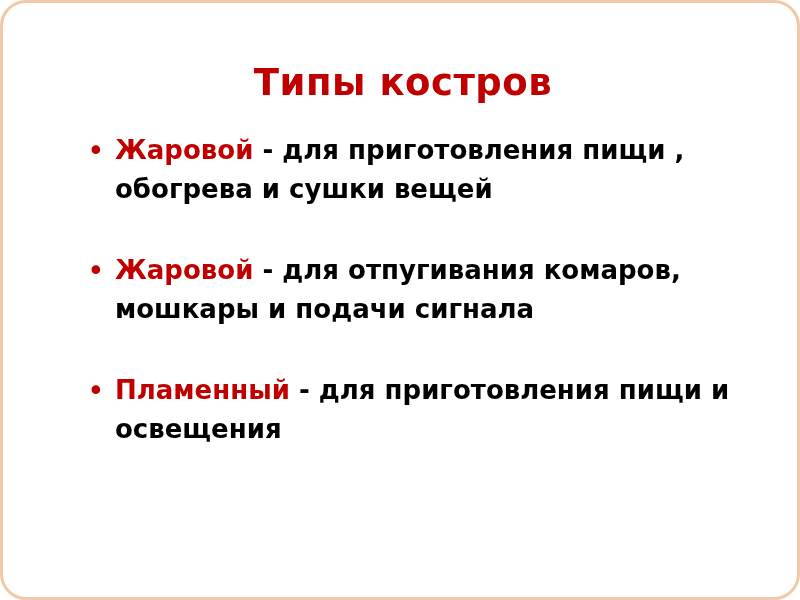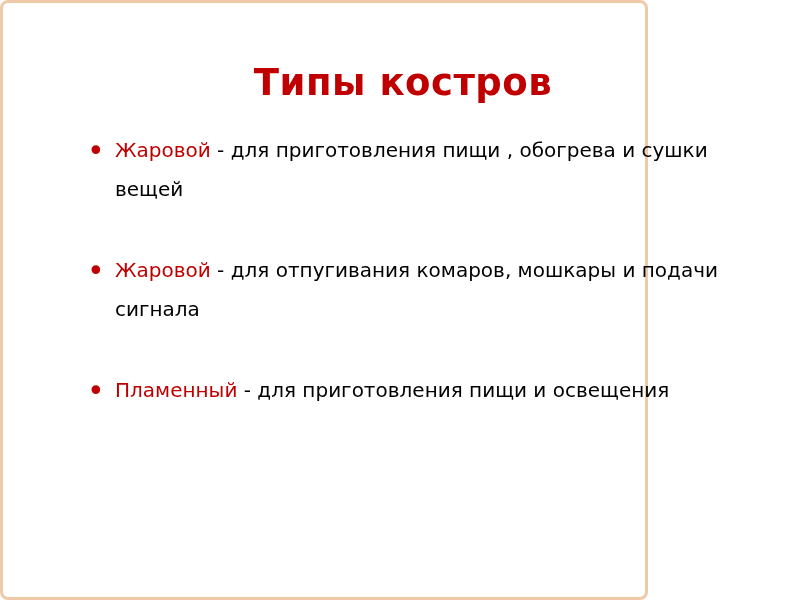--- a/index.html
+++ b/index.html
@@ -8,26 +8,26 @@
     background: #ffffff;
   }
   body {
     width: 800px;
     height: 600px;
     font-family: "DejaVu Sans", sans-serif;
     overflow: hidden;
   }
   .slide {
     position: relative;
-    width: 648px;
+    width: 800px;
     height: 600px;
     box-sizing: border-box;
     background: #ffffff;
     border: 3px solid #f0c9a8;
-    border-radius: 8px;
+    border-radius: 26px;
   }
   .slide-title {
     position: absolute;
     top: 58px;
     left: 0;
     width: 800px;
     text-align: center;
     font-size: 37px;
     font-weight: bold;
     color: #c00000;
@@ -49,22 +49,22 @@
     width: 34px;
     font-size: 30px;
     line-height: 40px;
     color: #c00000;
     text-align: left;
     padding-left: 6px;
     box-sizing: border-box;
   }
   .bullet-text {
     flex: 1 1 auto;
-    font-size: 20px;
-    font-weight: normal;
+    font-size: 26px;
+    font-weight: bold;
     line-height: 39px;
     color: #000000;
   }
   .term {
     color: #c00000;
   }
   .rest {
     color: #000000;
   }
 </style>

